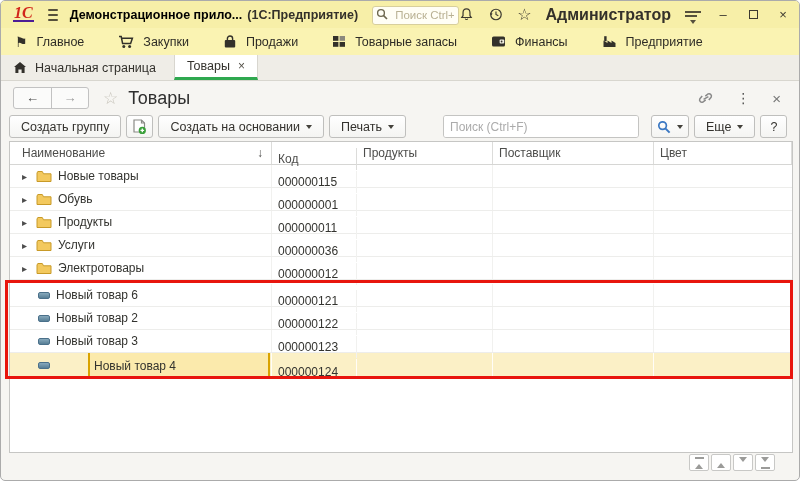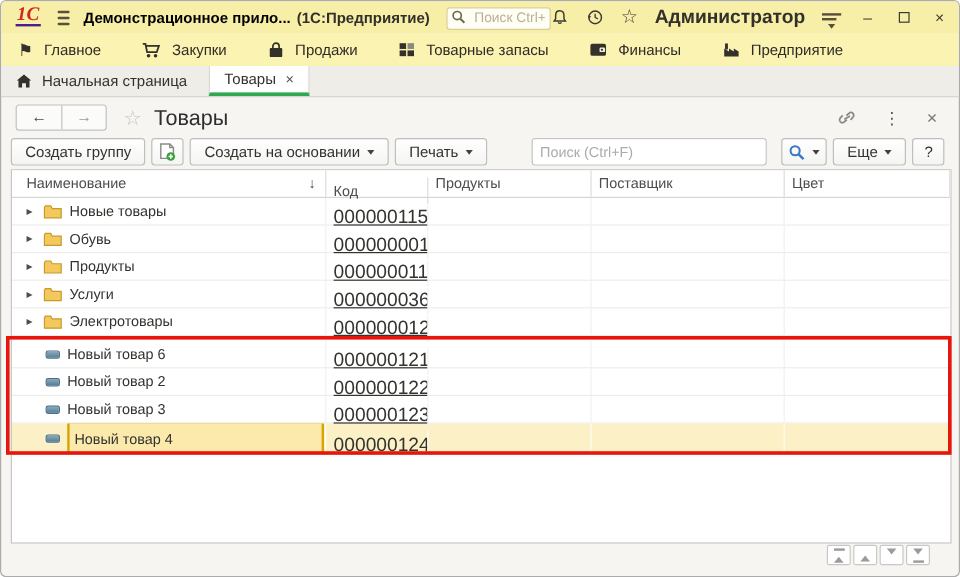--- a/index.html
+++ b/index.html
@@ -100,29 +100,29 @@
   .thead { border-bottom:1px solid #D6D6D4; cursor:default; background:#FFFFFF;}
   .cell { height:100%; display:flex; align-items:center; overflow:hidden; border-right:1px solid #F1F1EF; padding-left:6px;}
   .cell:last-child { border-right:none; }
   .thead .cell { border-right:1px solid #DCDCDA; color:#4D4D4B; font-size:12px;}
   .c-name { width:262px; } .c-code { width:85px;margin-top:12px; } .c-art { width:136px; } .c-sup { width:161px; } .c-col { flex:1; }
   .thead .c-name { padding-left:12px; justify-content:space-between; padding-right:8px;}
   .sort-arrow { color:#4D4D4B; font-size:12px; }
   .g-expand { font-size:10px; color:#4D4D4D; width:12px; margin-left:12px; }
   .g-ico { margin:0 6px 0 2px; display:flex; }
   .row-label { font-size:12px; color:#33332F; white-space:nowrap; }
-  .code-label { font-size:16px; color:#33332F;text-decoration:underline; }
+  .code-label { font-size:12px; color:#33332F; }
   .i-ico { margin:0 6px 0 28px; width:12px; height:7px; border-radius:2px;
     background:linear-gradient(#87A9BC,#577E95); border:1px solid #4A708A; }
   .spacer4 { height:4px; }
   .item-sel { height:26px; background:#FBF0C6; border-bottom:1px solid #EDE3BD;}
   .item-sel .cell { border-right:1px solid rgba(255,255,255,0.85); }
   .item-sel .c-name { padding:0; }
   .focus-box { flex:1; height:30px; margin-right:1px; border:2px solid #D9A300; border-radius:2px;
-    background:#FBEAAC; display:flex; align-items:center; padding-left:4px; }
+    background:#FBEAAC; display:flex; align-items:center; padding-left:4px;margin-left:32px; }
 
   
   .annot { position:absolute; left:4px; top:279px; width:788px; height:99px;
     border:3px solid #E8150D; pointer-events:none; }
 
   
   .scrollnav { position:absolute; top:453px; right:24px; display:flex; gap:2px; }
   .snbtn { width:20px; height:17px; background:#FFFFFF; border:1px solid #C8C8C6; border-radius:2px;
     display:flex; flex-direction:column; align-items:center; justify-content:center; gap:1px; cursor:pointer;}
   .tri-up { width:0; height:0; border:4px solid transparent; border-bottom:5px solid #9B9B99; margin-top:-3px;}

